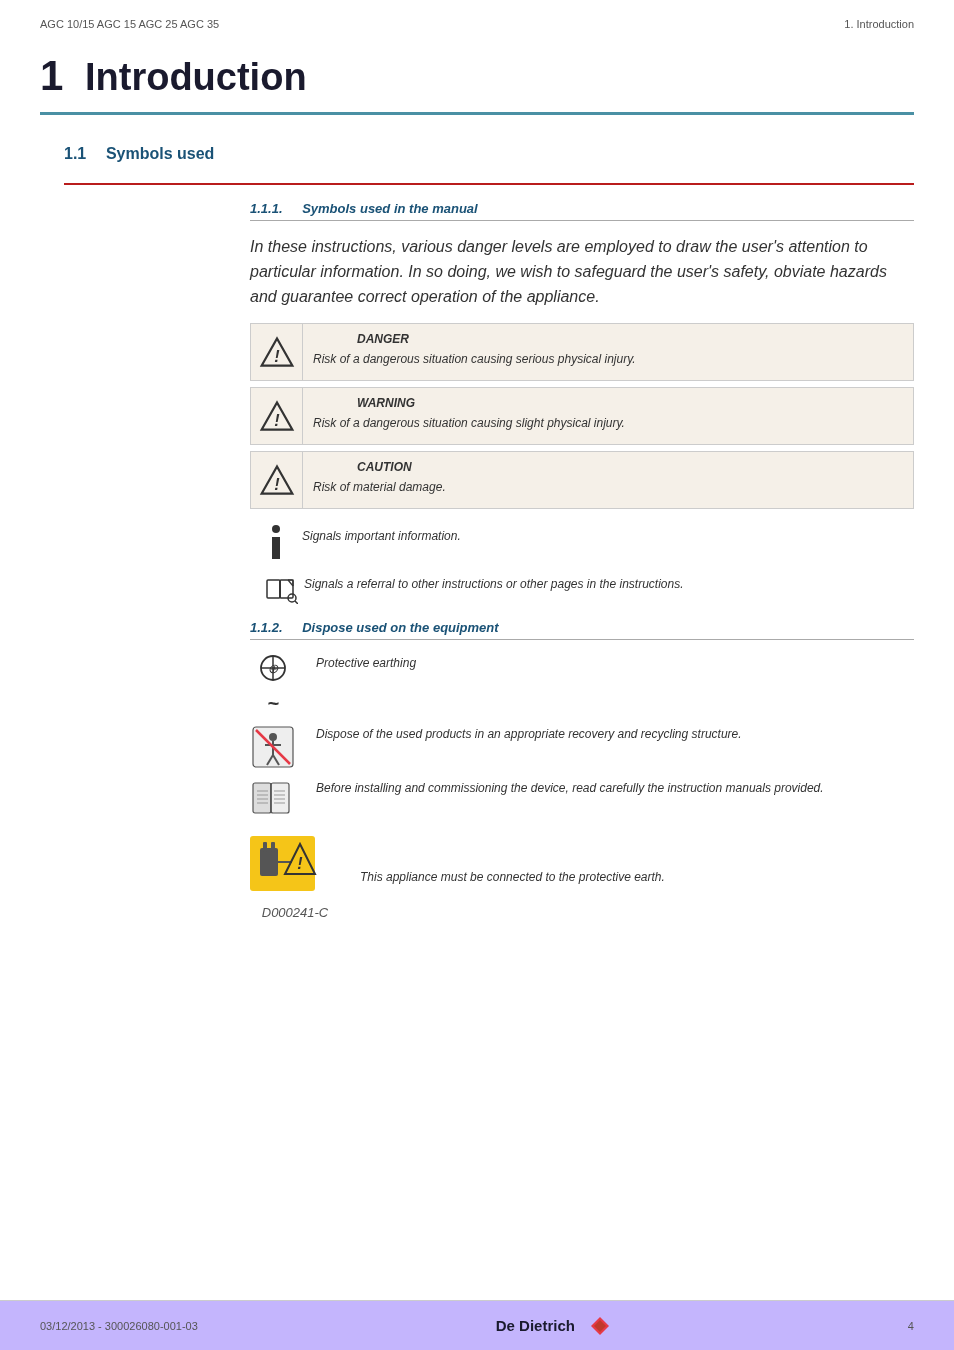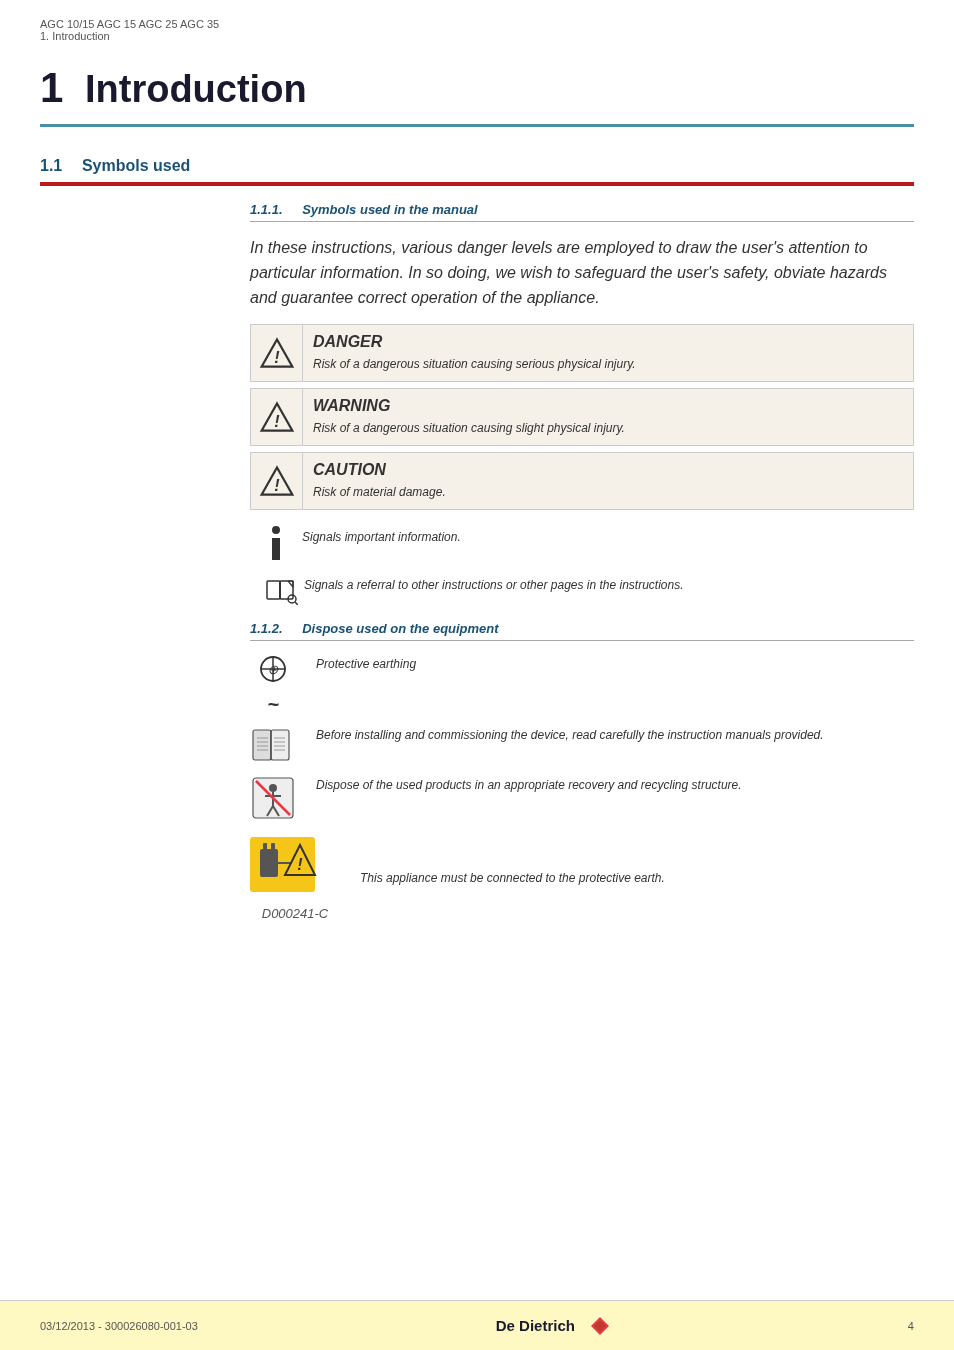--- a/index.html
+++ b/index.html
@@ -13,21 +13,20 @@
       position: relative;
     }
 
     
     .page-header {
       display: flex;
       justify-content: space-between;
       padding: 18px 40px 8px 40px;
       font-size: 11px;
       color: #555;
-      flex-direction: column;
     }
 
     
     .chapter-title-block {
       padding: 10px 40px 18px 40px;
       border-bottom: 2px solid #4a90a4;
       margin: 0 40px;
     }
     .chapter-number {
       font-size: 42px;
@@ -114,22 +113,23 @@
       justify-content: center;
       padding: 10px 6px;
       border-right: 1px solid #ccc;
     }
     .warning-content {
       padding: 8px 10px;
       flex: 1;
     }
     .warning-label {
       font-weight: bold;
-      font-size: 16px;
+      font-size: 12px;
       margin-bottom: 4px;
+      margin-left: 44px;
     }
     .warning-text {
       font-size: 12px;
       line-height: 1.5;
     }
 
     
     .triangle-icon {
       width: 36px;
       height: 36px;
@@ -219,21 +219,21 @@
       position: absolute;
       bottom: 0;
       left: 0;
       right: 0;
       height: 50px;
       border-top: 1px solid #ccc;
       display: flex;
       align-items: center;
       justify-content: space-between;
       padding: 0 40px;
-      background: #fef9c3;
+      background: #c4b5fd;
     }
     .footer-left {
       font-size: 11px;
       color: #555;
     }
     .footer-center {
       font-size: 15px;
       font-weight: bold;
       color: #1a1a2e;
       display: flex;
@@ -254,21 +254,21 @@
   <span>1.  Introduction</span>
 </div>
 
 <div style="padding: 6px 40px 0 40px;">
   <div class="chapter-title-block" style="margin:0; padding: 8px 0 12px 0; border-bottom: 3px solid #4a90a4;">
     <span class="chapter-number">1</span>
     <span class="chapter-name">Introduction</span>
   </div>
 </div>
 
-<div style="margin: 30px 40px 0 40px; border-bottom: 4px solid #b91c1c; padding-bottom: 7px;">
+<div style="margin: 30px 40px 0 64px; border-bottom: 2px solid #b91c1c; padding-bottom: 20px;">
   <span class="section-number">1.1</span>
   <span class="section-title">Symbols used</span>
 </div>
 
 <div class="content-area">
   <div class="content-left"></div>
   <div class="content-right">
 
     <div class="subsection-block">
       <span class="subsection-number">1.1.1.</span>
@@ -362,20 +362,38 @@
         </div>
         <div class="equip-text">Protective earthing</div>
       </div>
 
       <div class="equip-row">
         <div class="equip-icon" style="font-size:20px; font-weight:bold;">~</div>
       </div>
 
       <div class="equip-row">
         <div class="equip-icon">
+          <svg width="44" height="44" viewBox="0 0 44 44">
+
+            <rect x="2" y="2" width="40" height="40" rx="3" fill="#eee" stroke="#555" stroke-width="1.2"></rect>
+
+            <circle cx="22" cy="12" r="4" fill="#555"></circle>
+            <line x1="22" y1="16" x2="22" y2="30" stroke="#555" stroke-width="2"></line>
+            <line x1="14" y1="20" x2="30" y2="20" stroke="#555" stroke-width="2"></line>
+            <line x1="22" y1="30" x2="16" y2="40" stroke="#555" stroke-width="2"></line>
+            <line x1="22" y1="30" x2="28" y2="40" stroke="#555" stroke-width="2"></line>
+
+            <line x1="5" y1="5" x2="39" y2="39" stroke="#e63946" stroke-width="2.5"></line>
+          </svg>
+        </div>
+        <div class="equip-text">Dispose of the used products in an appropriate recovery and recycling structure.</div>
+      </div>
+
+      <div class="equip-row">
+        <div class="equip-icon">
           <svg width="44" height="40" viewBox="0 0 44 40">
 
             <rect x="2" y="4" width="18" height="30" rx="2" fill="#ddd" stroke="#555" stroke-width="1.2"></rect>
 
             <rect x="20" y="4" width="18" height="30" rx="2" fill="#eee" stroke="#555" stroke-width="1.2"></rect>
 
             <line x1="20" y1="4" x2="20" y2="34" stroke="#555" stroke-width="1.5"></line>
 
             <line x1="6" y1="12" x2="17" y2="12" stroke="#999" stroke-width="1"></line>
             <line x1="6" y1="16" x2="17" y2="16" stroke="#999" stroke-width="1"></line>
@@ -384,38 +402,20 @@
 
             <line x1="23" y1="12" x2="34" y2="12" stroke="#999" stroke-width="1"></line>
             <line x1="23" y1="16" x2="34" y2="16" stroke="#999" stroke-width="1"></line>
             <line x1="23" y1="20" x2="34" y2="20" stroke="#999" stroke-width="1"></line>
             <line x1="23" y1="24" x2="34" y2="24" stroke="#999" stroke-width="1"></line>
           </svg>
         </div>
         <div class="equip-text">Before installing and commissioning the device, read carefully the instruction manuals provided.</div>
       </div>
 
-      <div class="equip-row">
-        <div class="equip-icon">
-          <svg width="44" height="44" viewBox="0 0 44 44">
-
-            <rect x="2" y="2" width="40" height="40" rx="3" fill="#eee" stroke="#555" stroke-width="1.2"></rect>
-
-            <circle cx="22" cy="12" r="4" fill="#555"></circle>
-            <line x1="22" y1="16" x2="22" y2="30" stroke="#555" stroke-width="2"></line>
-            <line x1="14" y1="20" x2="30" y2="20" stroke="#555" stroke-width="2"></line>
-            <line x1="22" y1="30" x2="16" y2="40" stroke="#555" stroke-width="2"></line>
-            <line x1="22" y1="30" x2="28" y2="40" stroke="#555" stroke-width="2"></line>
-
-            <line x1="5" y1="5" x2="39" y2="39" stroke="#e63946" stroke-width="2.5"></line>
-          </svg>
-        </div>
-        <div class="equip-text">Dispose of the used products in an appropriate recovery and recycling structure.</div>
-      </div>
-
     </div>
 
     <div class="protective-earth-block">
       <div class="d000241-block">
         <div class="d000241-img">
           <svg width="90" height="65" viewBox="0 0 90 65">
 
             <rect x="0" y="0" width="65" height="55" rx="3" fill="#f5c518"></rect>
 
             <rect x="10" y="12" width="18" height="28" rx="2" fill="#555"></rect>

